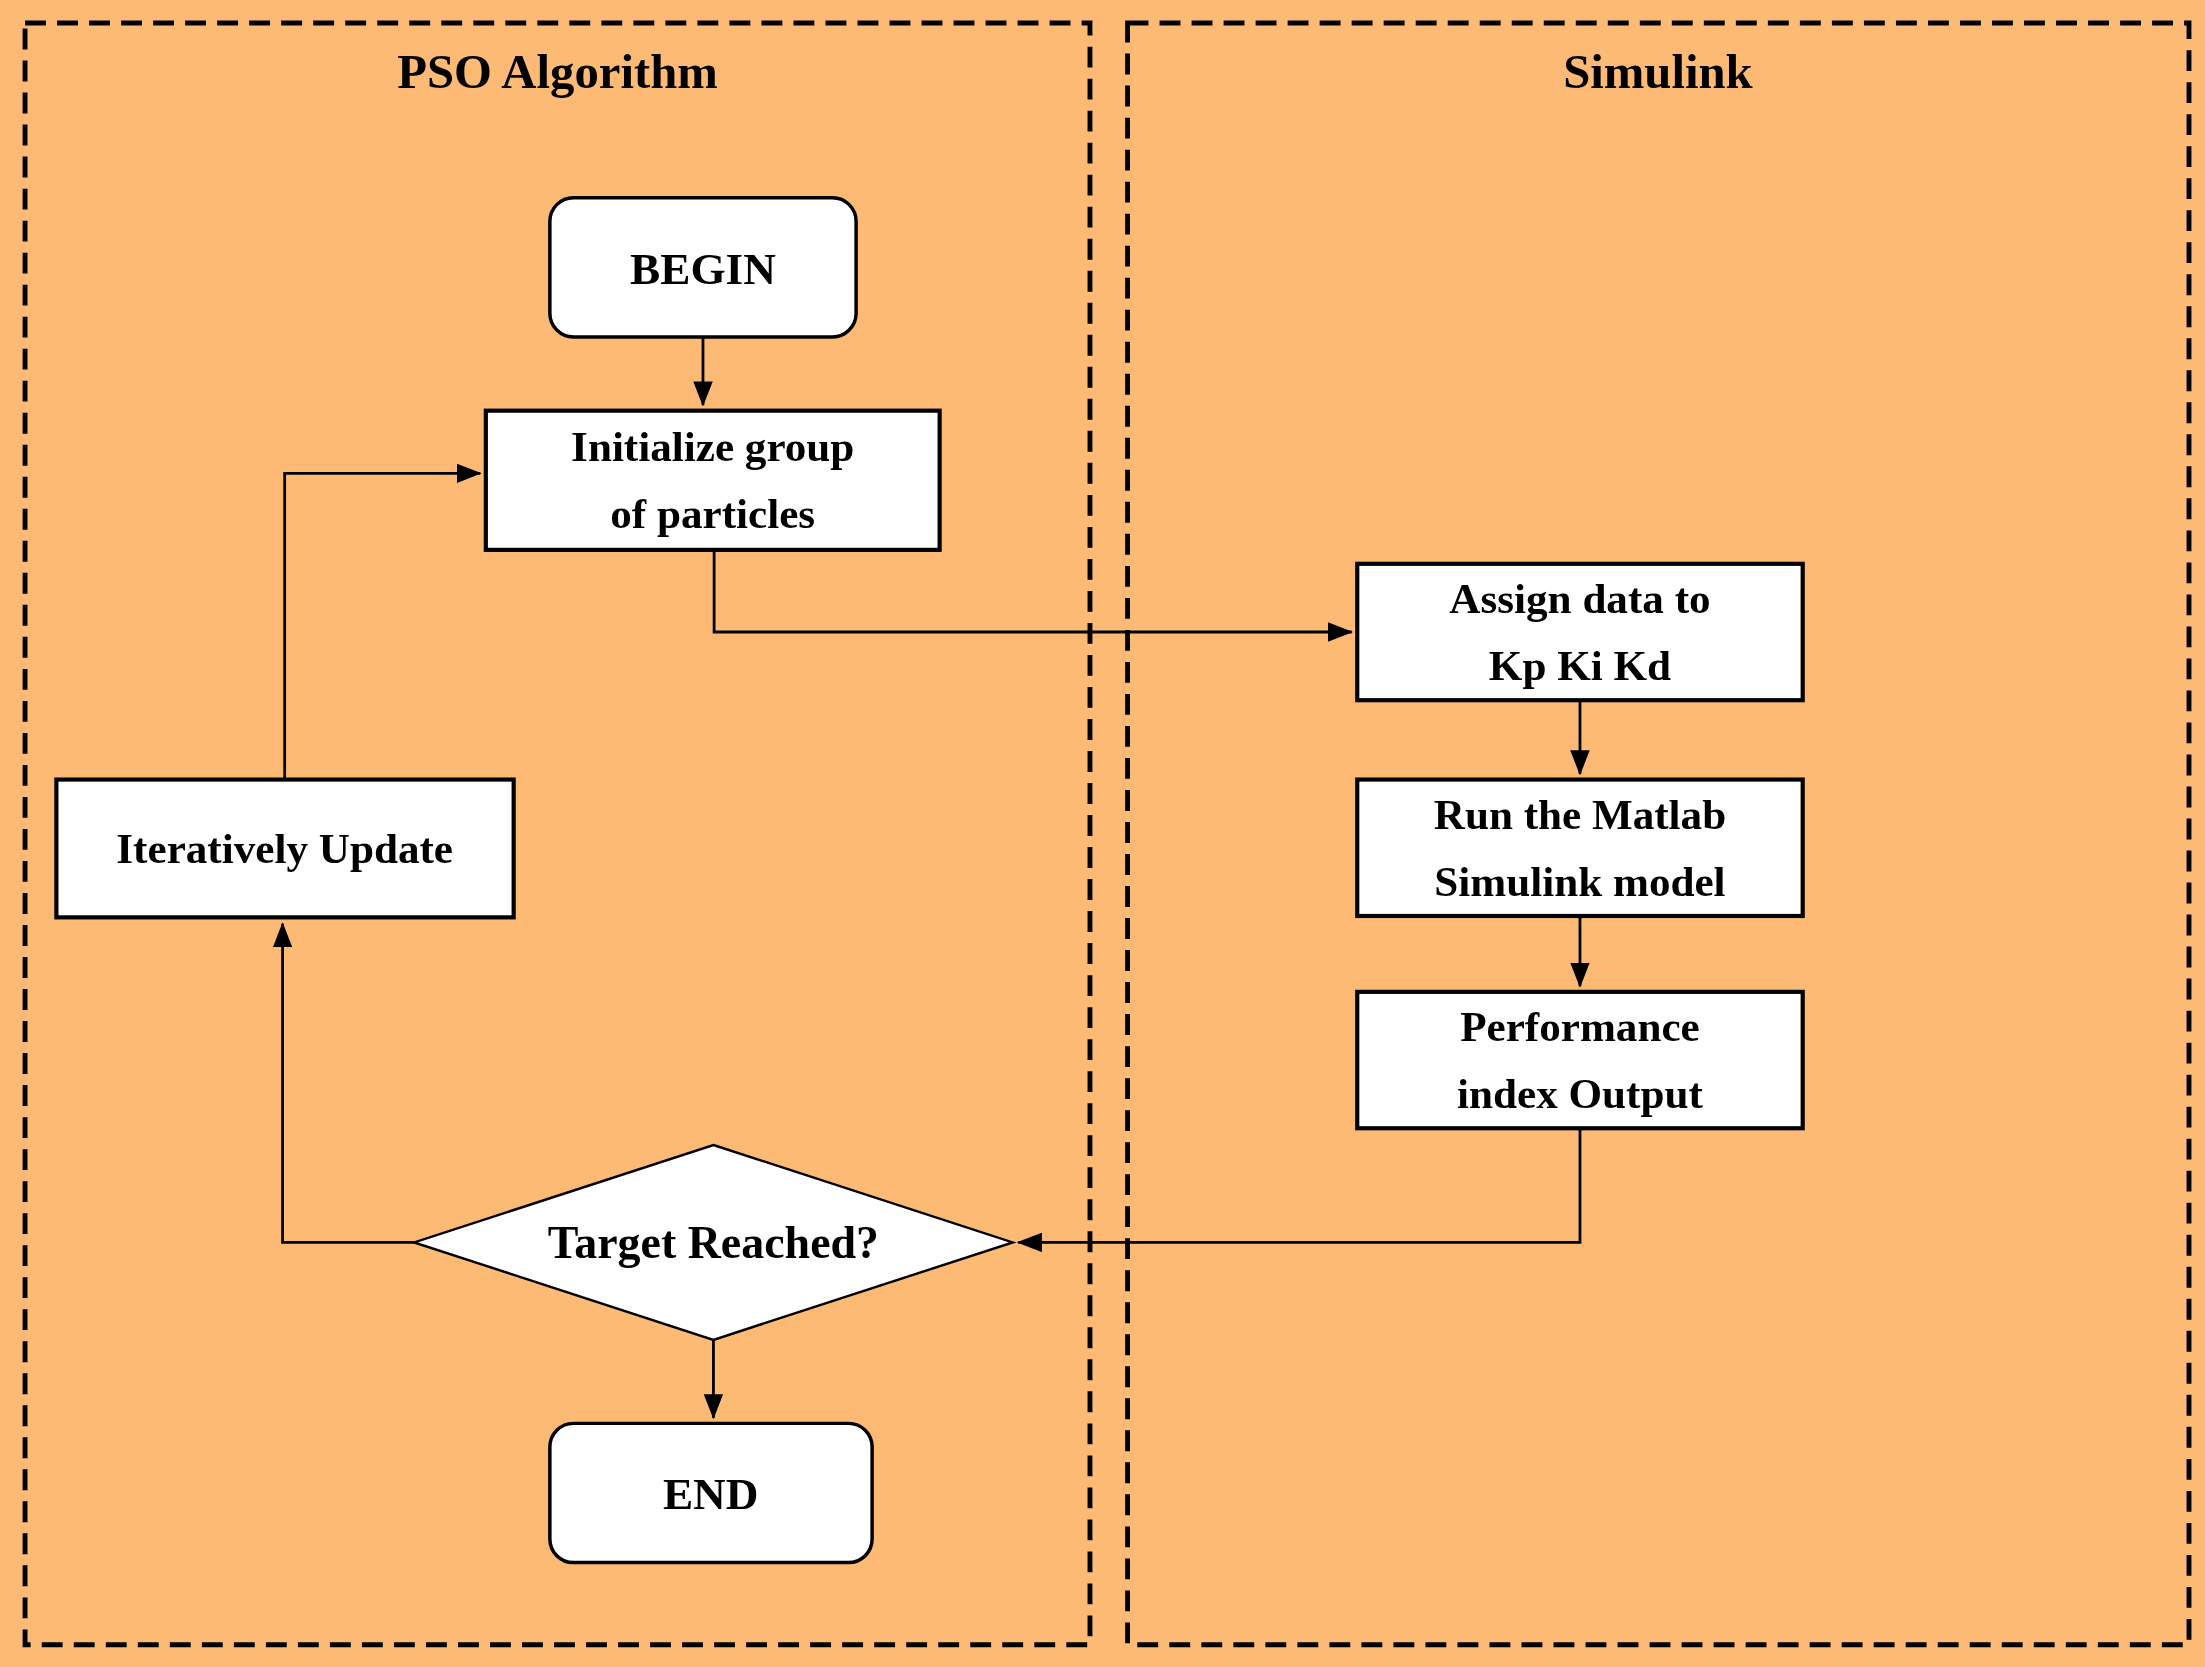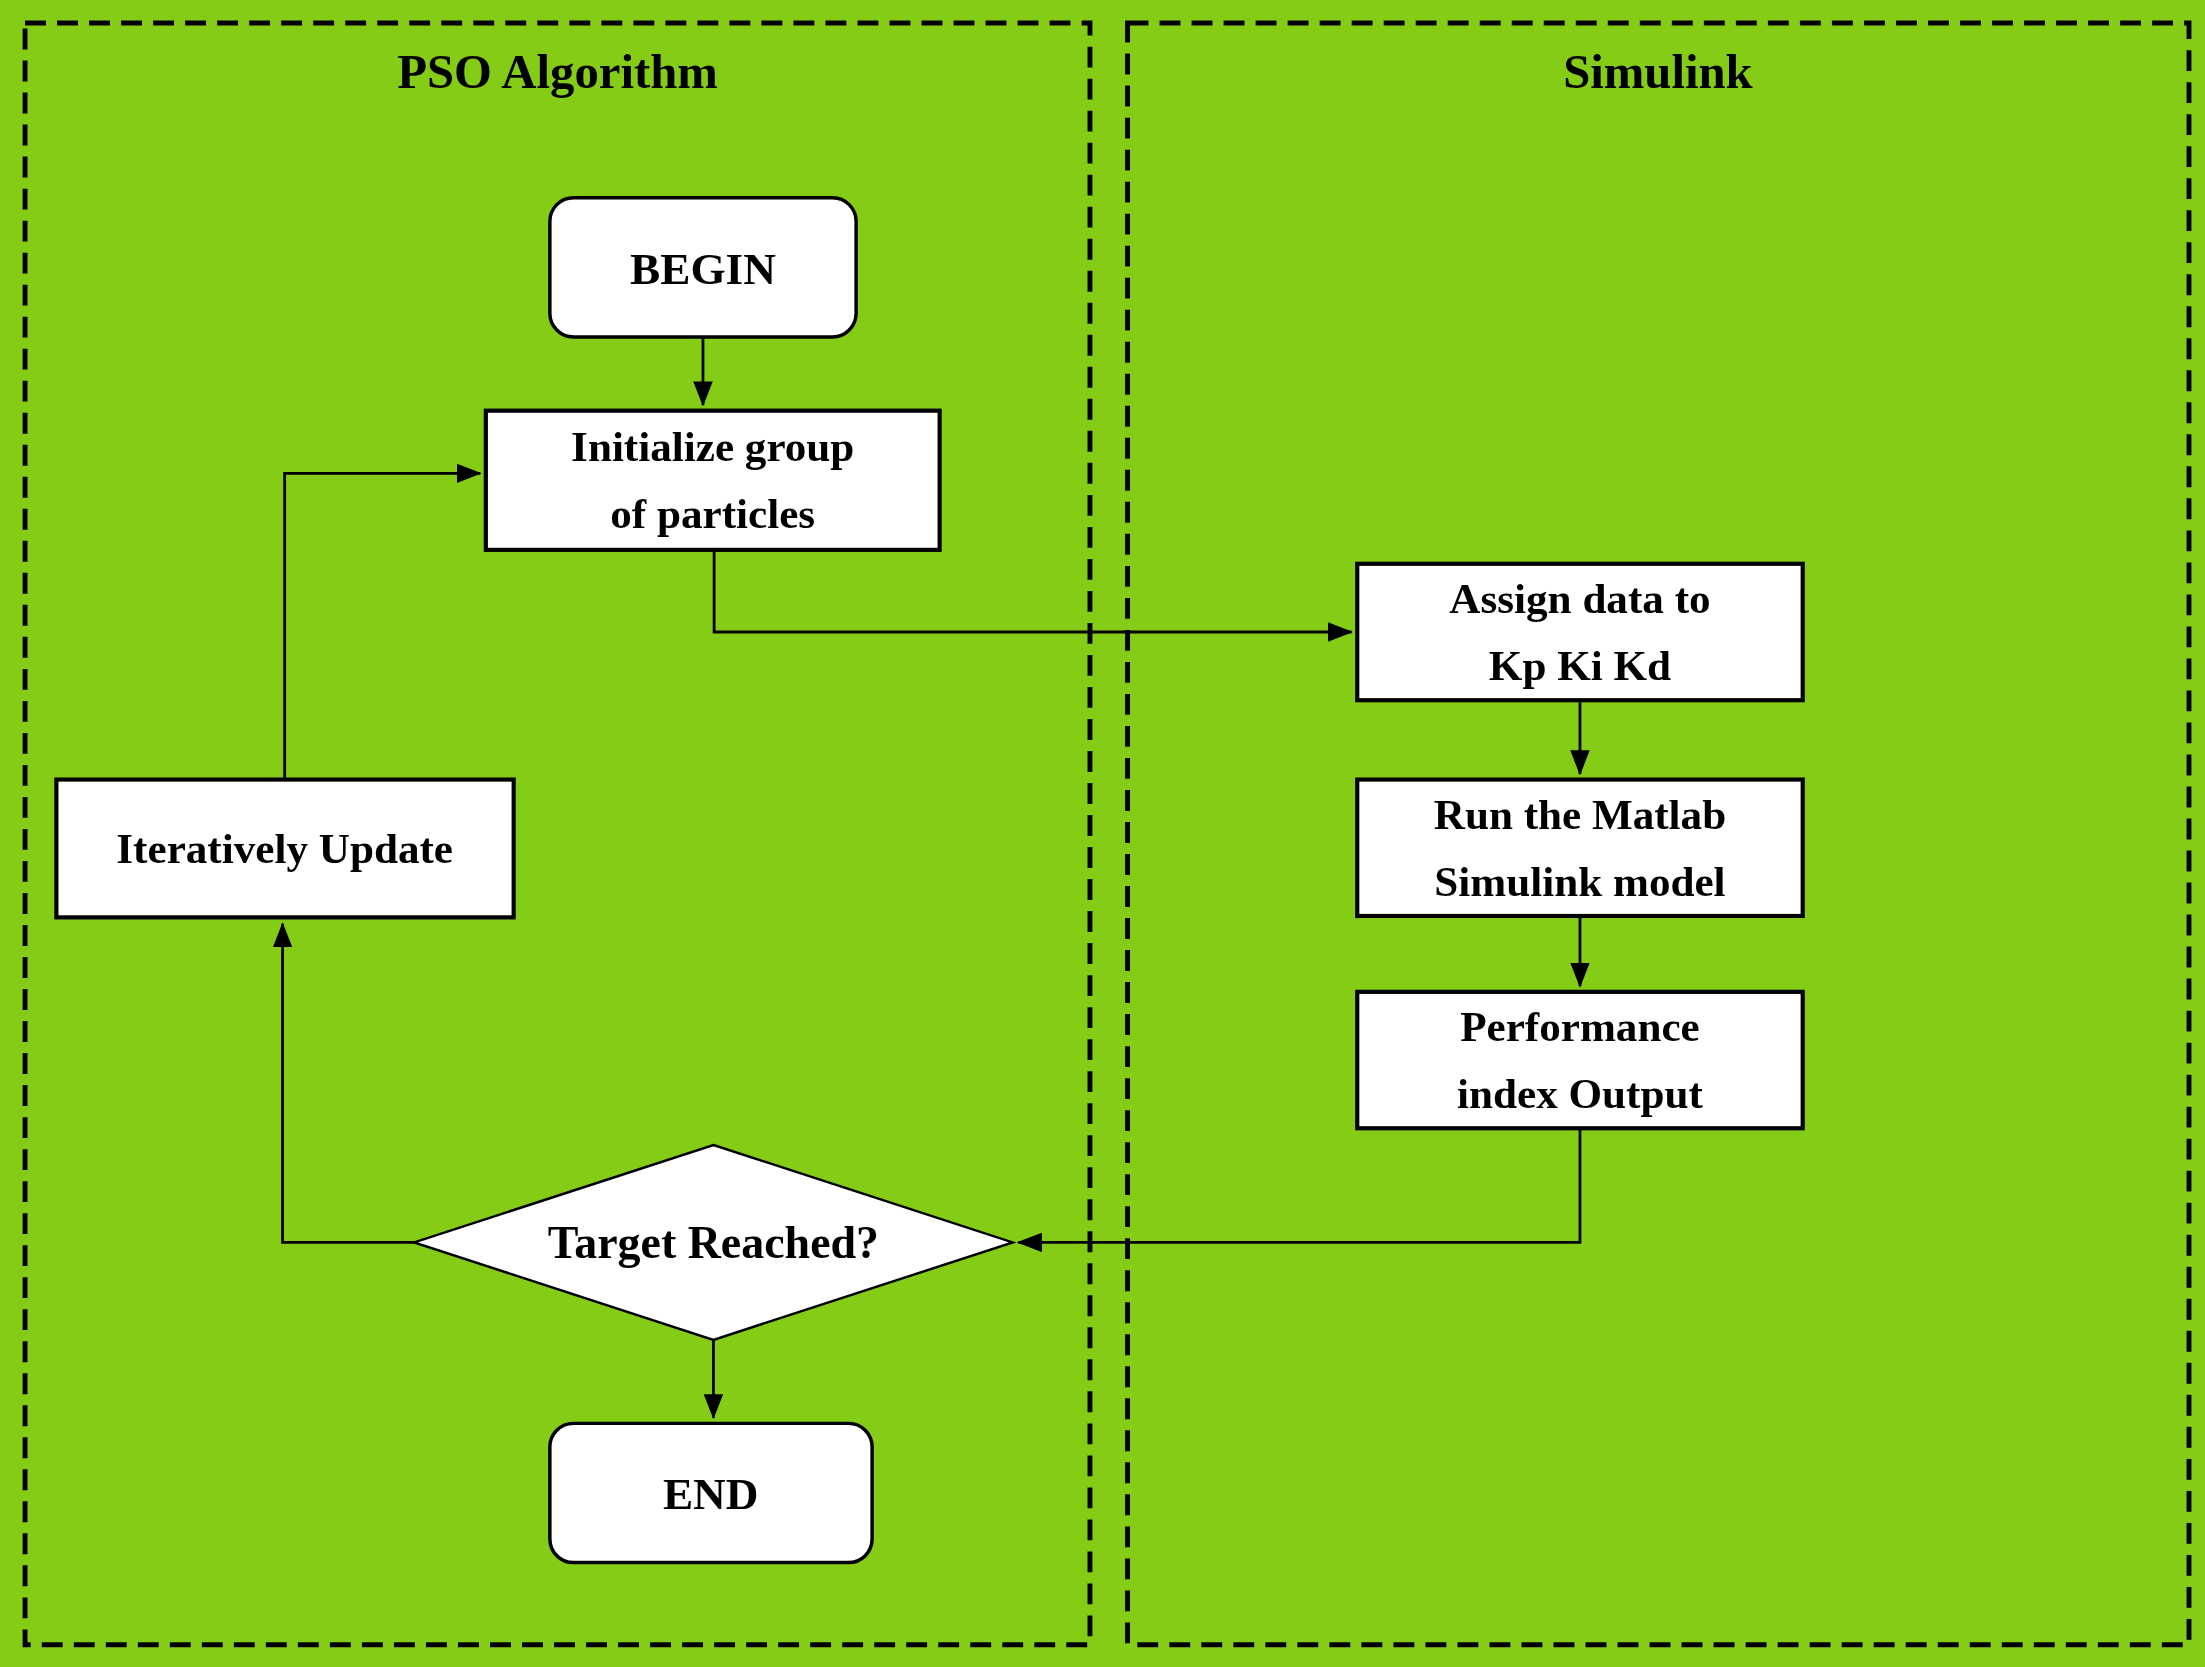--- a/index.html
+++ b/index.html
@@ -1,20 +1,20 @@
 <!DOCTYPE html>
 <html style="font-size:11px"><head>
 <meta charset="utf-8">
 <style>
   html, body { margin: 0; padding: 0; background: #ffffff; }
   .canvas {
     position: relative;
     width: 2205px;
     height: 1667px;
-    background: #84cc16;
+    background: #fdba74;
   }
   svg.flow { display: block; width: 100%; height: 100%; }
   text {
     font-family: "Liberation Serif", "DejaVu Serif", serif;
     font-weight: bold;
     fill: #000000;
     text-anchor: middle;
     dominant-baseline: central;
   }
   .panel-title { font-size: 70px; }

